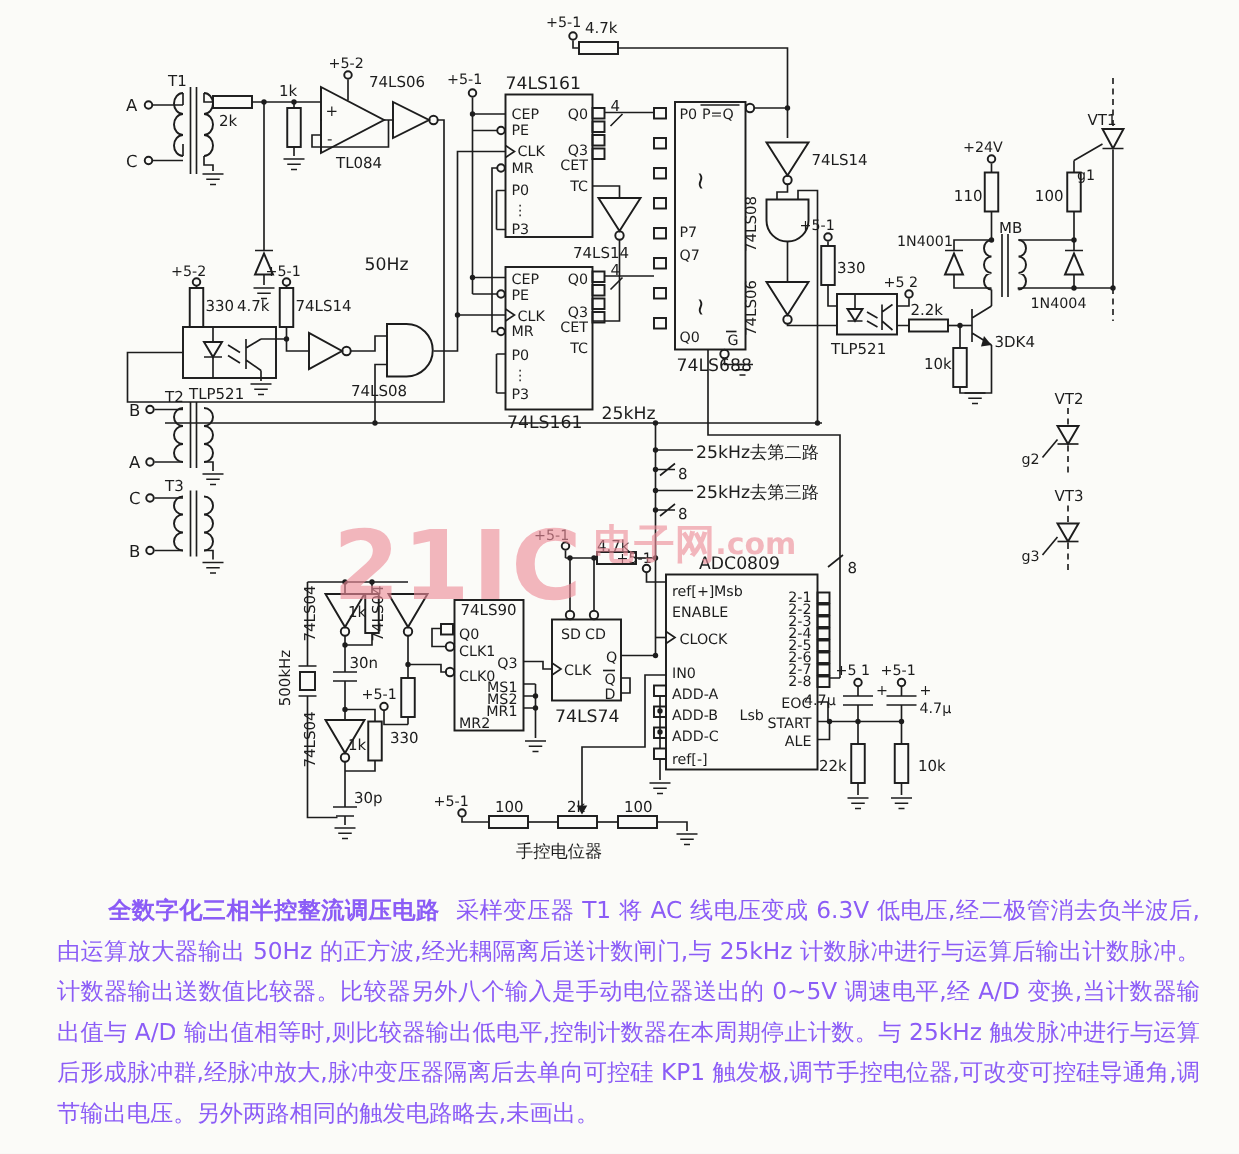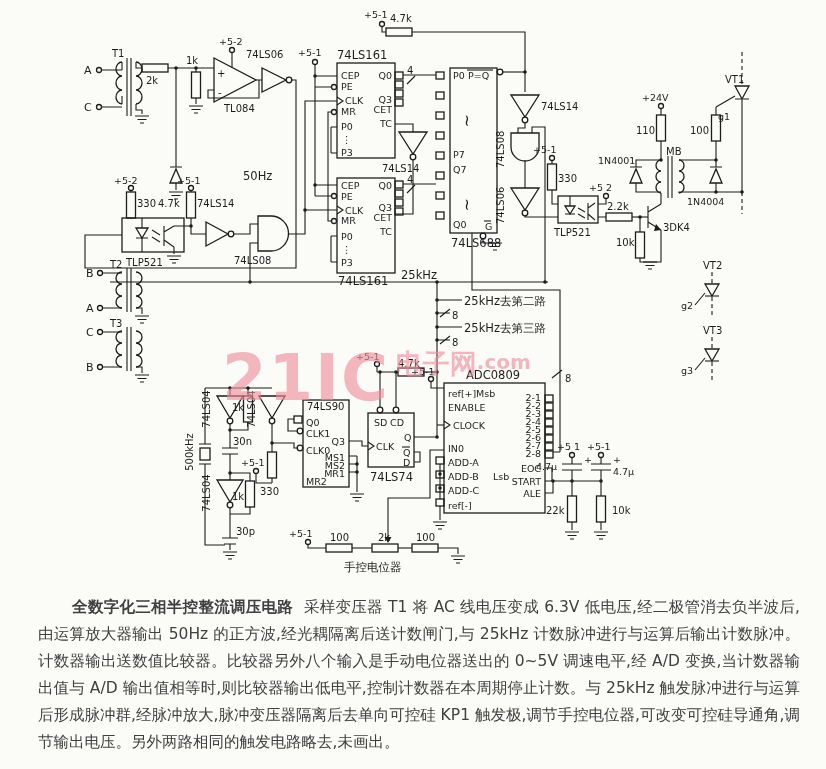--- a/index.html
+++ b/index.html
@@ -17,21 +17,21 @@
   .ts{font-size:9.5px}
   .tz{font-size:11.5px}
   .big{font-size:16px}
   .wm{position:absolute;left:222px;top:346px;display:flex;align-items:flex-start;
       color:#ee8c99;opacity:.62;pointer-events:none;line-height:1}
   .wm-big{font-size:64px;font-weight:bold;letter-spacing:2px}
   .wm-col{display:flex;flex-direction:row;margin-left:6px;margin-top:4px}
   .wm-cn{font-size:27px;font-weight:bold}
   .wm-com{font-size:20px;font-weight:bold;margin-top:2px}
   .caption{width:826px;padding:10px 26px 0 38px;font-size:15.5px;line-height:1.74;
-           text-align:justify;color:#404040}
+           text-align:justify;color:#8b5cf6}
   .caption p{text-indent:2.2em}
   .caption b{font-weight:bold;margin-right:.7em}
 </style>
 </head>
 <body>
 
 <svg width="826" height="584" viewBox="0 0 826 584">
 <defs>
   <g id="gnd">
         <path d="M-7,0 H7 M-4.5,3.5 H4.5 M-2,7 H2"></path>

